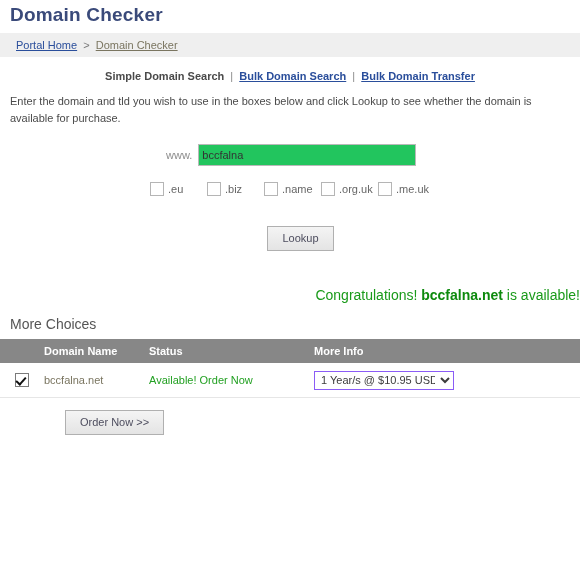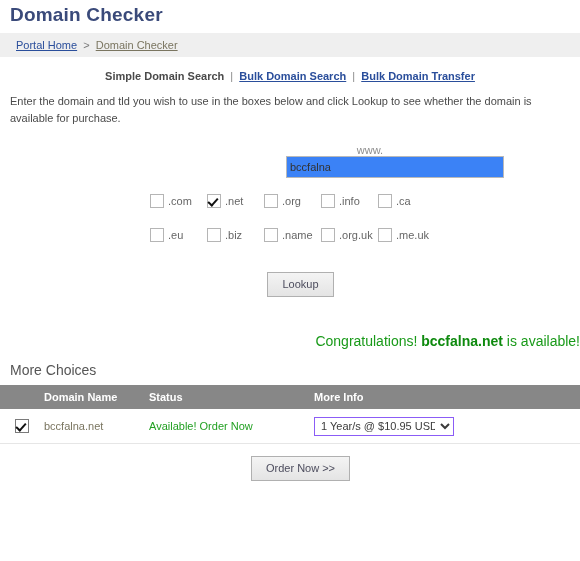--- a/index.html
+++ b/index.html
@@ -81,39 +81,37 @@
     font-size: 11px;
     color: #4a4a4a;
   }
 
   
   .search-row {
     margin-top: 17px;
     padding-left: 166px;
     display: flex;
     align-items: center;
-    flex-direction: column;
   }
   .www-label {
     color: #8d8d8d;
     font-size: 11px;
     padding-right: 6px;
   }
   .domain-input {
     width: 210px;
     height: 16px;
     border: 1px solid #b9b9b9;
     padding: 2px 3px;
     font-family: "Liberation Sans", sans-serif;
     font-size: 11px;
     color: #333333;
-    background: #3b82f6;
+    background: #22c55e;
     box-sizing: content-box;
     outline: none;
-    margin-left: 44px;
   }
 
   
   .tld-grid {
     margin-top: 16px;
     padding-left: 150px;
   }
   .tld-row {
     display: flex;
     height: 34px;
@@ -250,22 +248,23 @@
     font-size: 11px;
     color: #3b3b3b;
     border: 1px solid #8b5cf6;
     background: #ffffff;
     height: 19px;
     width: 140px;
     padding: 1px 2px;
     cursor: pointer;
   }
   .order-wrap {
-    text-align: center;
+    text-align: left;
     margin-top: 12px;
+    padding-left: 44px;
   }
 </style>
 </head>
 <body>
 
 <div class="page-title">Domain Checker</div>
 
 <div class="breadcrumb-bar">
   <span class="crumb-link">Portal Home</span>
   <span class="crumb-sep">&gt;</span>
@@ -281,42 +280,20 @@
 </div>
 
 <div class="intro">Enter the domain and tld you wish to use in the boxes below and click Lookup to see whether the domain is available for purchase.</div>
 
 <div class="search-row">
   <span class="www-label">www.</span>
   <input class="domain-input" type="text" value="bccfalna" style="">
 </div>
 
 <div class="tld-grid" id="tld-grid">
-    <div class="tld-row">
-      <div class="tld-cell">
-        <span class="cbox"></span>
-        <span class="tld-label">.com</span>
-      </div>
-      <div class="tld-cell">
-        <span class="cbox checked"></span>
-        <span class="tld-label">.net</span>
-      </div>
-      <div class="tld-cell">
-        <span class="cbox"></span>
-        <span class="tld-label">.org</span>
-      </div>
-      <div class="tld-cell">
-        <span class="cbox"></span>
-        <span class="tld-label">.info</span>
-      </div>
-      <div class="tld-cell">
-        <span class="cbox"></span>
-        <span class="tld-label">.ca</span>
-      </div>
-    </div>
     <div class="tld-row">
       <div class="tld-cell">
         <span class="cbox"></span>
         <span class="tld-label">.eu</span>
       </div>
       <div class="tld-cell">
         <span class="cbox"></span>
         <span class="tld-label">.biz</span>
       </div>
       <div class="tld-cell">

